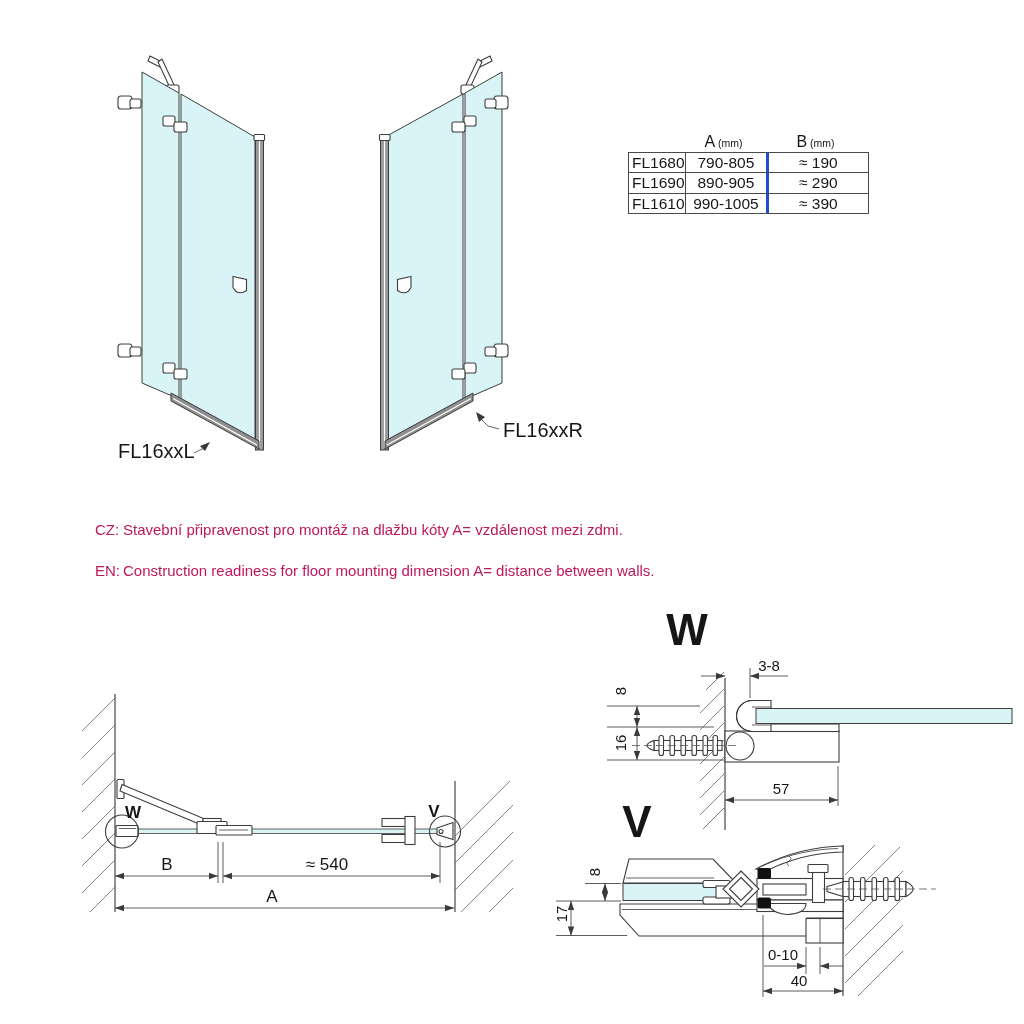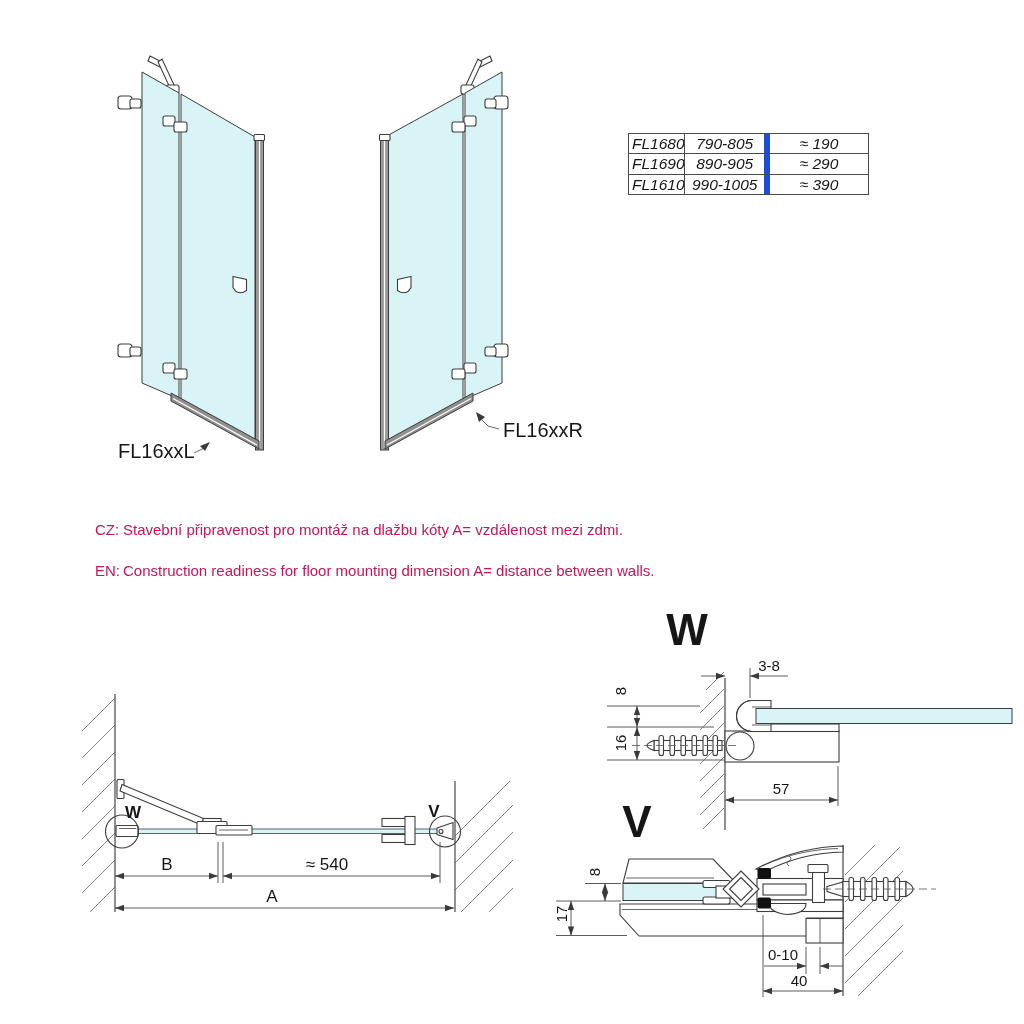--- a/index.html
+++ b/index.html
@@ -29,26 +29,26 @@
   .big { font-size:44px; font-weight:600; }
   .pl  { font-size:17px; font-weight:600; }
 
   
   .size-table { position:absolute; left:628px; top:133px; width:241px; font-size:15.5px; }
   .st-head { display:flex; height:19px; align-items:flex-end; }
   .st-sp  { width:55px; }
   .st-h   { width:81px; text-align:center; font-size:16px; line-height:17px; }
   .st-h-b { width:103px; }
   .st-h .unit { font-size:10.5px; margin-left:3px; }
-  .st-grid { border:1px solid #4a4a4a;font-style:italic; }
+  .st-grid { border:1px solid #4a4a4a; }
   .st-row { display:flex; height:19.4px; line-height:19.4px; border-top:1px solid #4a4a4a; }
   .st-row:first-child { border-top:none; }
   .c  { overflow:hidden; white-space:nowrap; }
   .c1 { width:54px; padding-left:3px; border-right:1px solid #4a4a4a; }
-  .c2 { width:81px; text-align:center; border-right:6px solid #1d4ed8; }
+  .c2 { width:81px; text-align:center; border-right:3px solid #1d4ed8; }
   .c3 { width:101px; text-align:center; }
 
   
   .note { position:absolute; left:95px; display:flex; font-size:15px; color:#be185d; }
   .nl { width:28px; flex:0 0 28px; }
   .nt { white-space:nowrap; }
 </style>
 </head>
 <body>
 
@@ -130,20 +130,29 @@
     </g>
     <path class="fw" d="M411,276.5 L397.5,279.5 L397.5,290.5 Q403,294.5 408,291.5 L411,287.5 Z"></path>
     <g>
       <polyline class="thin" points="499,429 488,426 482,420"></polyline>
       <polygon class="arr" points="476,412 479,422 485,417"></polygon>
       <text class="t20" x="503" y="437">FL16xxR</text>
     </g>
   </svg>
 
   <div class="size-table">
+    <div class="st-head">
+      <div class="st-sp"></div>
+      <div class="st-h">
+        <span>A</span><span class="unit">(mm)</span>
+      </div>
+      <div class="st-h st-h-b">
+        <span>B</span><span class="unit">(mm)</span>
+      </div>
+    </div>
     <div class="st-grid">
       <div class="st-row">
         <div class="c c1">FL1680</div>
         <div class="c c2">790-805</div>
         <div class="c c3">≈ 190</div>
       </div>
       <div class="st-row">
         <div class="c c1">FL1690</div>
         <div class="c c2">890-905</div>
         <div class="c c3">≈ 290</div>

